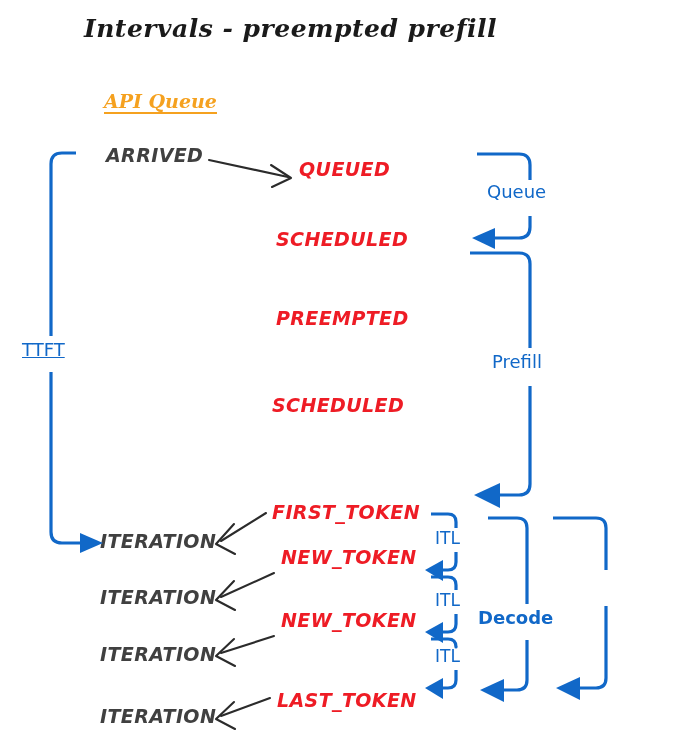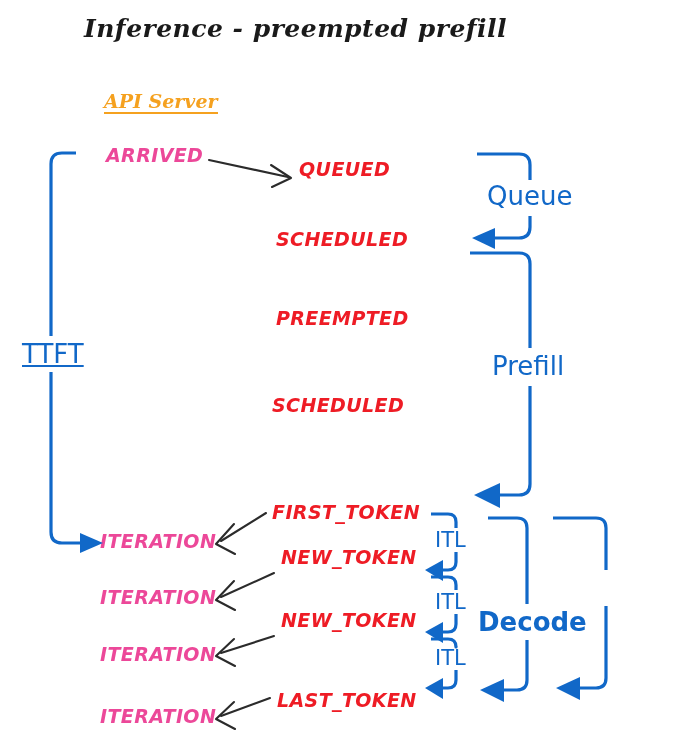--- a/index.html
+++ b/index.html
@@ -44,30 +44,30 @@
   #hdr-engine { left: 288px; top: 92px; color: #ec2024; }
 
   
   .state {
     font-family: "DejaVu Sans", sans-serif;
     font-style: italic;
     font-weight: 700;
     font-size: 19px;
     letter-spacing: 0.4px;
   }
-  .state.api { color: #ec4899; }
+  .state.api { color: #404040; }
   .state.engine { color: #ee1c25; }
 
   
   .blue-txt {
     font-family: "DejaVu Sans", sans-serif;
-    font-size: 26px;
+    font-size: 18px;
     color: #1168c8;
   }
-  .blue-txt.small { font-size: 21px; }
+  .blue-txt.small { font-size: 17px; }
 
   
   #lines {
     position: absolute;
     left: 0; top: 0;
     width: 679px; height: 750px;
     pointer-events: none;
   }
   .bluepath {
     fill: none;
@@ -83,23 +83,23 @@
     stroke-width: 2.1;
     stroke-linecap: round;
   }
   .blackhead { fill: none; stroke: #2b2b2b; stroke-width: 2.1; stroke-linecap: round; stroke-linejoin: round;}
 </style>
 </head>
 <body>
 
 <div id="canvas">
 
-  <div class="lbl" id="title">Inference - preempted prefill</div>
-
-  <div class="lbl col-head" id="hdr-api">API Server</div>
+  <div class="lbl" id="title">Intervals - preempted prefill</div>
+
+  <div class="lbl col-head" id="hdr-api">API Queue</div>
 
   <div class="lbl state api" style="left:106px; top:146px;">ARRIVED</div>
 
   <div class="lbl state api" style="left:100px; top:532px;">ITERATION</div>
 
   <div class="lbl state api" style="left:100px; top:588px;">ITERATION</div>
 
   <div class="lbl state api" style="left:100px; top:645px;">ITERATION</div>
 
   <div class="lbl state api" style="left:100px; top:707px;">ITERATION</div>

